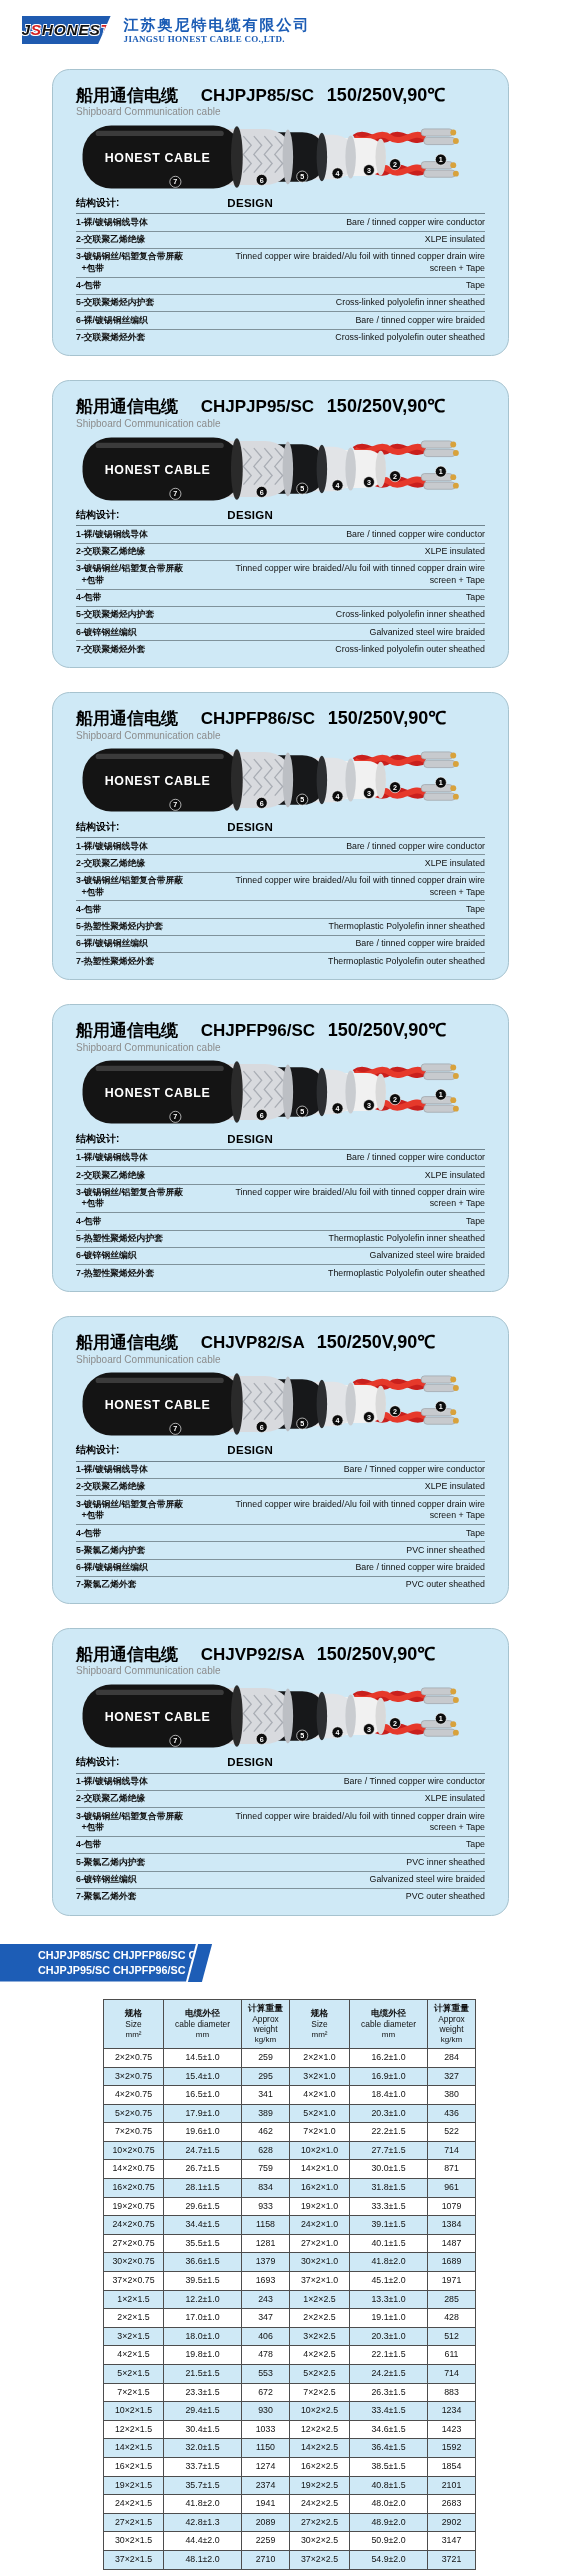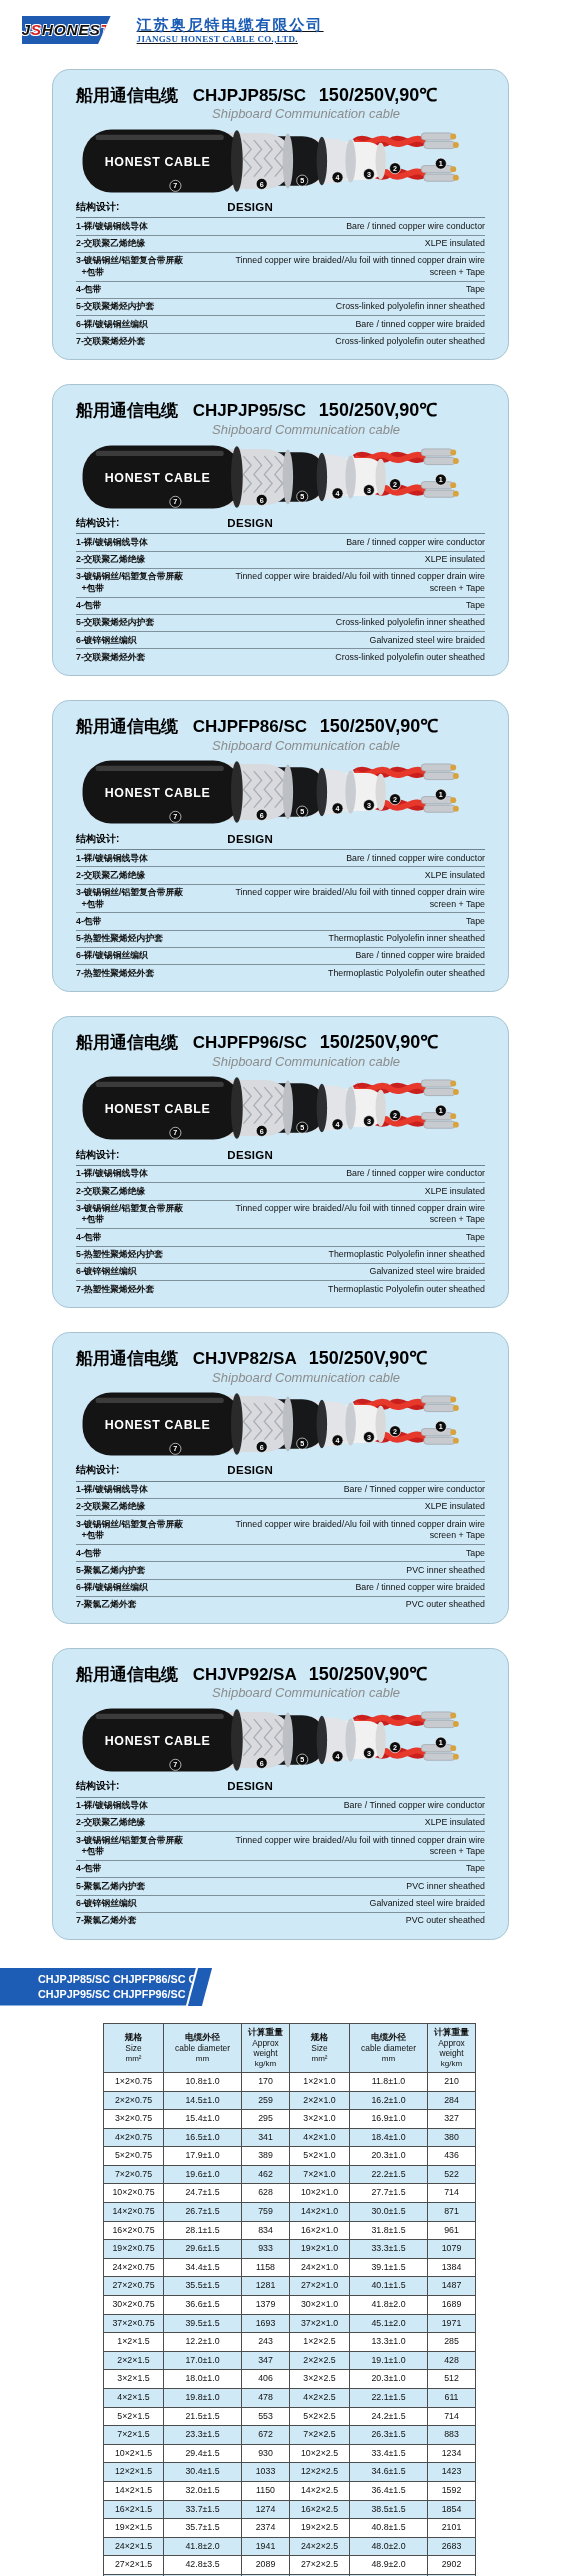--- a/index.html
+++ b/index.html
@@ -15,33 +15,33 @@
   .logo{
     width:89px;height:28px;background:#1f5bb0;
     clip-path:polygon(0 0,100% 0,86% 100%,0 100%);
     display:flex;align-items:center;justify-content:center;flex:none;
   }
   .logo-text{
     font-style:italic;font-weight:bold;font-size:15.5px;letter-spacing:0.7px;
     text-shadow:0.7px 0.7px 0 #fff,-0.7px -0.7px 0 #fff,0.7px -0.7px 0 #fff,-0.7px 0.7px 0 #fff;
     white-space:nowrap;
   }
-  .company{margin-left:26px;text-decoration:underline;}
+  .company{margin-left:13px;}
   .company-cn{color:#1b5cb5;font-size:15px;font-weight:bold;letter-spacing:2px;line-height:17.6px;}
   .company-en{color:#1b5cb5;font-size:9px;font-weight:bold;font-family:"Liberation Serif", serif;letter-spacing:0.3px;}
   
   .cards{width:457px;margin:17.6px auto 0;}
   .card{
     background:#cfe9f6;border:0.7px solid #a7c3cf;border-radius:17.6px;
     padding:15px 23px 9.5px;margin-bottom:24px;box-sizing:border-box;
   }
   .card-title{font-size:17px;font-weight:bold;color:#000;white-space:nowrap;line-height:20px;}
-  .card-title .model{margin-left:10px;}
+  .card-title .model{margin-left:18px;}
   .card-title .rating{margin-left:8px;font-size:18px;}
-  .card-subtitle{width:324px;text-align:right;color:#8c8c8c;font-size:13px;margin:0.7px 0 5.4px;font-style:italic;}
+  .card-subtitle{width:324px;text-align:left;color:#8c8c8c;font-size:10px;margin:0.7px 0 5.4px;}
   .cable-slot{height:68px;}
   .cable-slot svg{width:408px;height:68px;display:block;}
   table.design{width:100%;border-collapse:collapse;margin-top:3.4px;}
   table.design th{text-align:left;padding:2px 0 3.4px;border-bottom:1.4px solid #6f838d;color:#000;}
   table.design th.cn{width:37%;font-size:10px;}
   table.design th.en{font-size:11.5px;letter-spacing:0.3px;}
   table.design td{font-size:8.8px;padding:2.4px 0;border-bottom:0.7px solid #7f929b;vertical-align:top;line-height:11.5px;}
   table.design tr:last-child td{border-bottom:none;}
   table.design td.cn{font-weight:bold;margin-top:28px;}
   table.design td.cn .sub{padding-left:5.4px;}
@@ -1077,28 +1077,20 @@
       </th>
       <th>
         <div class="h-cn">计算重量</div>
         <div class="h-en">Approx weight</div>
         <div class="h-unit">kg/km</div>
       </th>
     </tr>
   </thead>
   <tbody>
       <tr>
-        <td>1×2×0.75</td>
-        <td>10.8±1.0</td>
-        <td>170</td>
-        <td>1×2×1.0</td>
-        <td>11.8±1.0</td>
-        <td>210</td>
-      </tr>
-      <tr>
         <td>2×2×0.75</td>
         <td>14.5±1.0</td>
         <td>259</td>
         <td>2×2×1.0</td>
         <td>16.2±1.0</td>
         <td>284</td>
       </tr>
       <tr>
         <td>3×2×0.75</td>
         <td>15.4±1.0</td>
@@ -1286,21 +1278,21 @@
       <tr>
         <td>24×2×1.5</td>
         <td>41.8±2.0</td>
         <td>1941</td>
         <td>24×2×2.5</td>
         <td>48.0±2.0</td>
         <td>2683</td>
       </tr>
       <tr>
         <td>27×2×1.5</td>
-        <td>42.8±3.5</td>
+        <td>42.8±1.3</td>
         <td>2089</td>
         <td>27×2×2.5</td>
         <td>48.9±2.0</td>
         <td>2902</td>
       </tr>
       <tr>
         <td>30×2×1.5</td>
         <td>44.4±2.0</td>
         <td>2259</td>
         <td>30×2×2.5</td>

